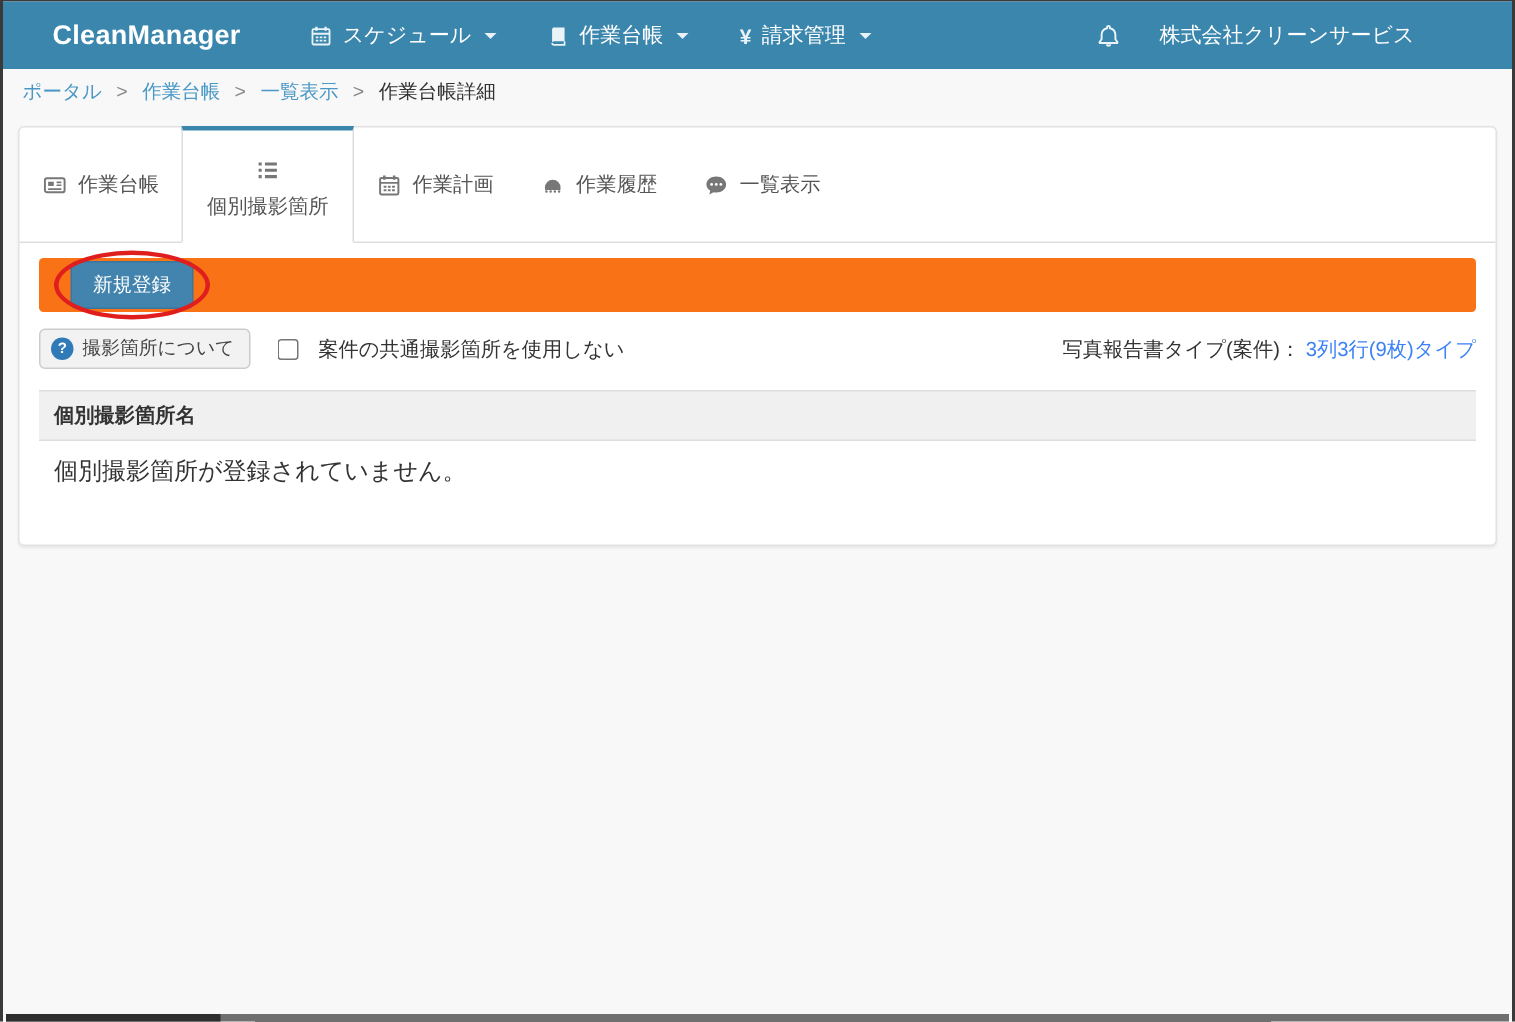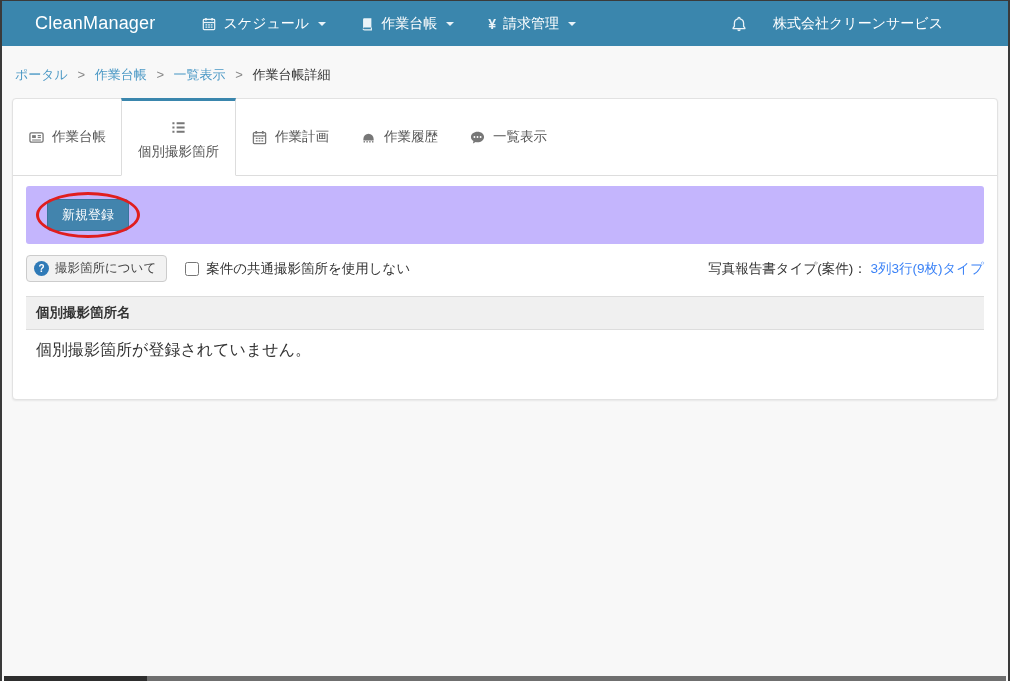--- a/index.html
+++ b/index.html
@@ -15,38 +15,38 @@
     border-left:2px solid #3a3a3a;
     border-right:2px solid #3a3a3a;
     border-top:1px solid #3a3a3a;
   }
   
   .navbar {
     height:45px; background:#3a86ad; color:#fff;
     display:flex; align-items:center;
   }
   .brand {
-    margin-left:33px; font-size:18px; font-weight:400; letter-spacing:.2px;
+    margin-left:33px; font-size:18px; font-weight:700; letter-spacing:.2px;
     cursor:pointer; white-space:nowrap;
   }
   .nav-menu { display:flex; align-items:flex-start; margin-left:30px; }
   .nav-item {
     display:flex; align-items:center; gap:7px;
     padding:0 17px; height:45px; font-size:14px; cursor:pointer; white-space:nowrap;
   }
   .caret {
     width:0; height:0; border-left:4px solid transparent; border-right:4px solid transparent;
     border-top:4px solid #e8f2f8; margin-left:2px;
   }
   .nav-right { margin-left:auto; display:flex; align-items:center; }
   .bell-wrap { padding:0 26px; height:45px; display:flex; align-items:center; cursor:pointer; }
   .company { font-size:14px; margin-right:65px; cursor:pointer; white-space:nowrap; }
   .nav-icon { display:inline-flex; color:#eaf3f8; }
   
-  .breadcrumb { padding:20px 0 14px 13px; font-size:13px; color:#777; }
+  .breadcrumb { padding:6px 0 14px 13px; font-size:13px; color:#777; }
   .breadcrumb a { color:#4a98c5; text-decoration:none; cursor:pointer; }
   .breadcrumb .sep { margin:0 6px; color:#888; }
   .breadcrumb .current { color:#333; }
   
   .card {
     margin:0 10px; background:#fff;
     border:1px solid #e2e2e2; border-radius:4px;
     box-shadow:0 1px 2px rgba(0,0,0,.07);
   }
   .tabbar { display:flex; border-bottom:1px solid #ddd; }
@@ -57,22 +57,22 @@
   .tab .tab-icon { color:#777; display:inline-flex; }
   .tab.active {
     margin:-1px 0 -1px -1px;
     border-top:3px solid #3a86ad;
     border-left:1px solid #ddd; border-right:1px solid #ddd; border-bottom:1px solid #fff;
     background:#fff; padding-top:19px;flex-direction:column;
   }
   
   .content { padding:10px 13px 34px 13px; }
   .alert-info {
-    background:#c4b5fd; border-radius:3px;
-    padding:13px 8px; margin-bottom:11px;
+    background:#f97316; border-radius:3px;
+    padding:2px 8px; margin-bottom:11px;
   }
   .btn-primary {
     background:#4284ad; border:1px solid #39759c; color:#fff;
     font-size:13px; padding:6px 14px; border-radius:4px; cursor:pointer;
     font-family:inherit;
   }
   .annot-wrap { position:relative; display:inline-block; margin-left:13px; }
   .annot-ellipse {
     position:absolute; top:-7px; bottom:-7px; left:-11px; right:-11px;
     border:3px solid #e01e1e; border-radius:50%; pointer-events:none;
@@ -82,21 +82,21 @@
   }
   .btn-help {
     background:#f2f2f2; border:1px solid #ccc; border-radius:4px;
     padding:4px 10px 4px 7px; font-size:12.5px; color:#444; cursor:pointer;
     display:inline-flex; align-items:center; gap:6px; font-family:inherit;
   }
   .q-circle {
     width:15px; height:15px; border-radius:50%; background:#2f7ab7; color:#fff;
     font-size:10px; font-weight:bold; display:inline-flex; align-items:center; justify-content:center;
   }
-  .chk-label { display:inline-flex; align-items:center; gap:7px; margin-left:18px; cursor:pointer; }
+  .chk-label { display:inline-flex; align-items:center; gap:13px; margin-left:18px; cursor:pointer; }
   .chk-label input { width:14px; height:14px; cursor:pointer; }
   .report-type { margin-left:auto; white-space:nowrap; }
   .report-type a { color:#3b82f6; text-decoration:none; cursor:pointer; }
   .table-header {
     background:#f0f0f0; border-top:1px solid #ddd; border-bottom:1px solid #ddd;
     padding:7px 10px; font-size:13.5px; font-weight:bold; color:#333;
   }
   .empty-msg { padding:10px 10px 4px 10px; font-size:16px; color:#333; }
   
   .hscrollbar {

